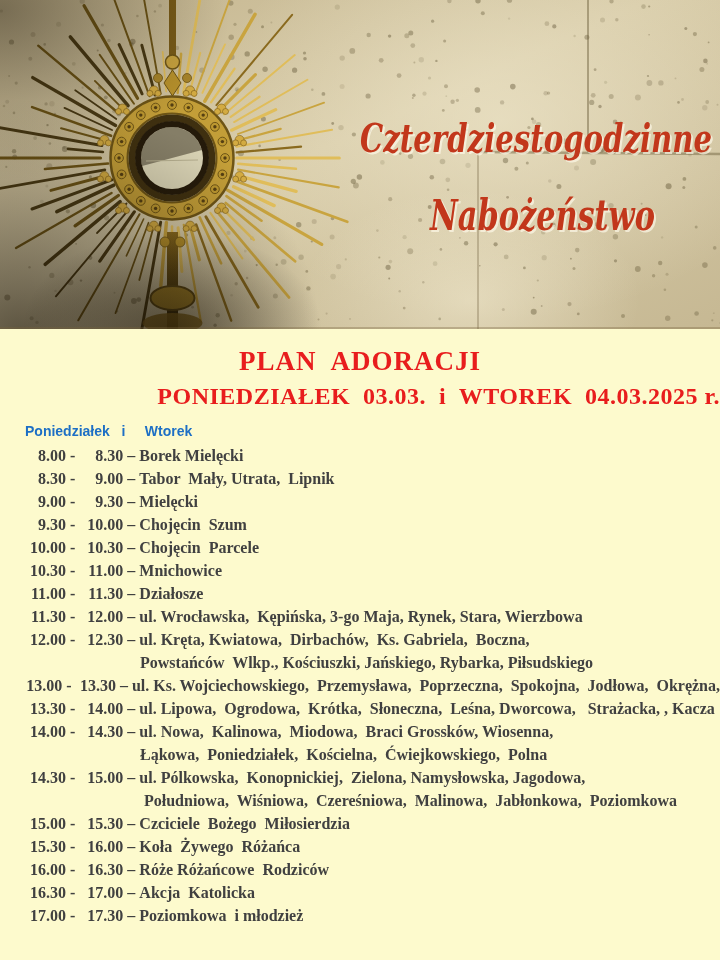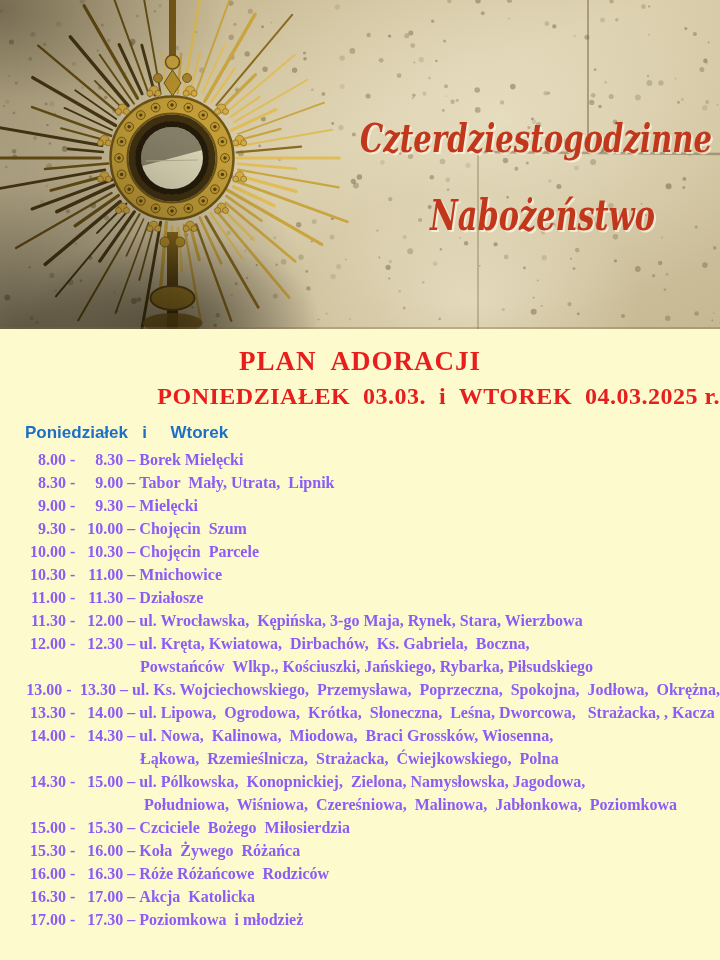--- a/index.html
+++ b/index.html
@@ -21,23 +21,23 @@
     font-weight:bold;white-space:pre;
   }
   h2.subtitle{
     margin:6px 0 0 0;text-align:right;
     font-size:24px;letter-spacing:.5px;color:#E81D1D;
     font-weight:bold;white-space:pre;
   }
   .day-header{
     margin:13px 0 5px 0;padding-left:25px;
     font-family:"Liberation Sans", sans-serif;
-    font-size:17px;font-weight:bold;color:#1D6FC5;white-space:pre;
+    font-size:14px;font-weight:bold;color:#1D6FC5;white-space:pre;
   }
-  .schedule{padding-left:24px;color:#8b5cf6;font-weight:bold;font-size:16px;}
+  .schedule{padding-left:24px;color:#404040;font-weight:bold;font-size:16px;}
   .row{display:flex;line-height:23px;white-space:pre;}
   .t1{display:inline-block;width:42px;text-align:right;}
   .t2{display:inline-block;width:44px;text-align:right;}
   .places{white-space:pre;}
   .cont{line-height:23px;margin-left:116px;white-space:pre;}
 </style>
 </head>
 <body>
 
 <div class="page">
@@ -587,21 +587,21 @@
       <div class="row"><span class="t1">9.30</span><span class="sep"> - </span><span class="t2">10.00</span><span class="sep"> – </span><span class="places">Chojęcin  Szum</span></div>
       <div class="row"><span class="t1">10.00</span><span class="sep"> - </span><span class="t2">10.30</span><span class="sep"> – </span><span class="places">Chojęcin  Parcele</span></div>
       <div class="row"><span class="t1">10.30</span><span class="sep"> - </span><span class="t2">11.00</span><span class="sep"> – </span><span class="places">Mnichowice</span></div>
       <div class="row"><span class="t1">11.00</span><span class="sep"> - </span><span class="t2">11.30</span><span class="sep"> – </span><span class="places">Działosze</span></div>
       <div class="row"><span class="t1">11.30</span><span class="sep"> - </span><span class="t2">12.00</span><span class="sep"> – </span><span class="places">ul. Wrocławska,  Kępińska, 3-go Maja, Rynek, Stara, Wierzbowa</span></div>
       <div class="row"><span class="t1">12.00</span><span class="sep"> - </span><span class="t2">12.30</span><span class="sep"> – </span><span class="places">ul. Kręta, Kwiatowa,  Dirbachów,  Ks. Gabriela,  Boczna,</span></div>
       <div class="cont">Powstańców  Wlkp., Kościuszki, Jańskiego, Rybarka, Piłsudskiego</div>
       <div class="row"><span class="t1">13.00</span><span class="sep"> - </span><span class="t2">13.30</span><span class="sep"> – </span><span class="places">ul. Ks. Wojciechowskiego,  Przemysława,  Poprzeczna,  Spokojna,  Jodłowa,  Okrężna,</span></div>
       <div class="row"><span class="t1">13.30</span><span class="sep"> - </span><span class="t2">14.00</span><span class="sep"> – </span><span class="places">ul. Lipowa,  Ogrodowa,  Krótka,  Słoneczna,  Leśna, Dworcowa,   Strażacka, , Kacza</span></div>
       <div class="row"><span class="t1">14.00</span><span class="sep"> - </span><span class="t2">14.30</span><span class="sep"> – </span><span class="places">ul. Nowa,  Kalinowa,  Miodowa,  Braci Grossków, Wiosenna,</span></div>
-      <div class="cont">Łąkowa,  Rzemieślnicza,  Strażacka,  Ćwiejkowskiego,  Polna</div>
+      <div class="cont">Łąkowa,  Poniedziałek,  Kościelna,  Ćwiejkowskiego,  Polna</div>
       <div class="row"><span class="t1">14.30</span><span class="sep"> - </span><span class="t2">15.00</span><span class="sep"> – </span><span class="places">ul. Pólkowska,  Konopnickiej,  Zielona, Namysłowska, Jagodowa,</span></div>
       <div class="cont"> Południowa,  Wiśniowa,  Czereśniowa,  Malinowa,  Jabłonkowa,  Poziomkowa</div>
       <div class="row"><span class="t1">15.00</span><span class="sep"> - </span><span class="t2">15.30</span><span class="sep"> – </span><span class="places">Czciciele  Bożego  Miłosierdzia</span></div>
       <div class="row"><span class="t1">15.30</span><span class="sep"> - </span><span class="t2">16.00</span><span class="sep"> – </span><span class="places">Koła  Żywego  Różańca</span></div>
       <div class="row"><span class="t1">16.00</span><span class="sep"> - </span><span class="t2">16.30</span><span class="sep"> – </span><span class="places">Róże Różańcowe  Rodziców</span></div>
       <div class="row"><span class="t1">16.30</span><span class="sep"> - </span><span class="t2">17.00</span><span class="sep"> – </span><span class="places">Akcja  Katolicka</span></div>
       <div class="row"><span class="t1">17.00</span><span class="sep"> - </span><span class="t2">17.30</span><span class="sep"> – </span><span class="places">Poziomkowa  i młodzież</span></div>
     </div>
 
 </div>

